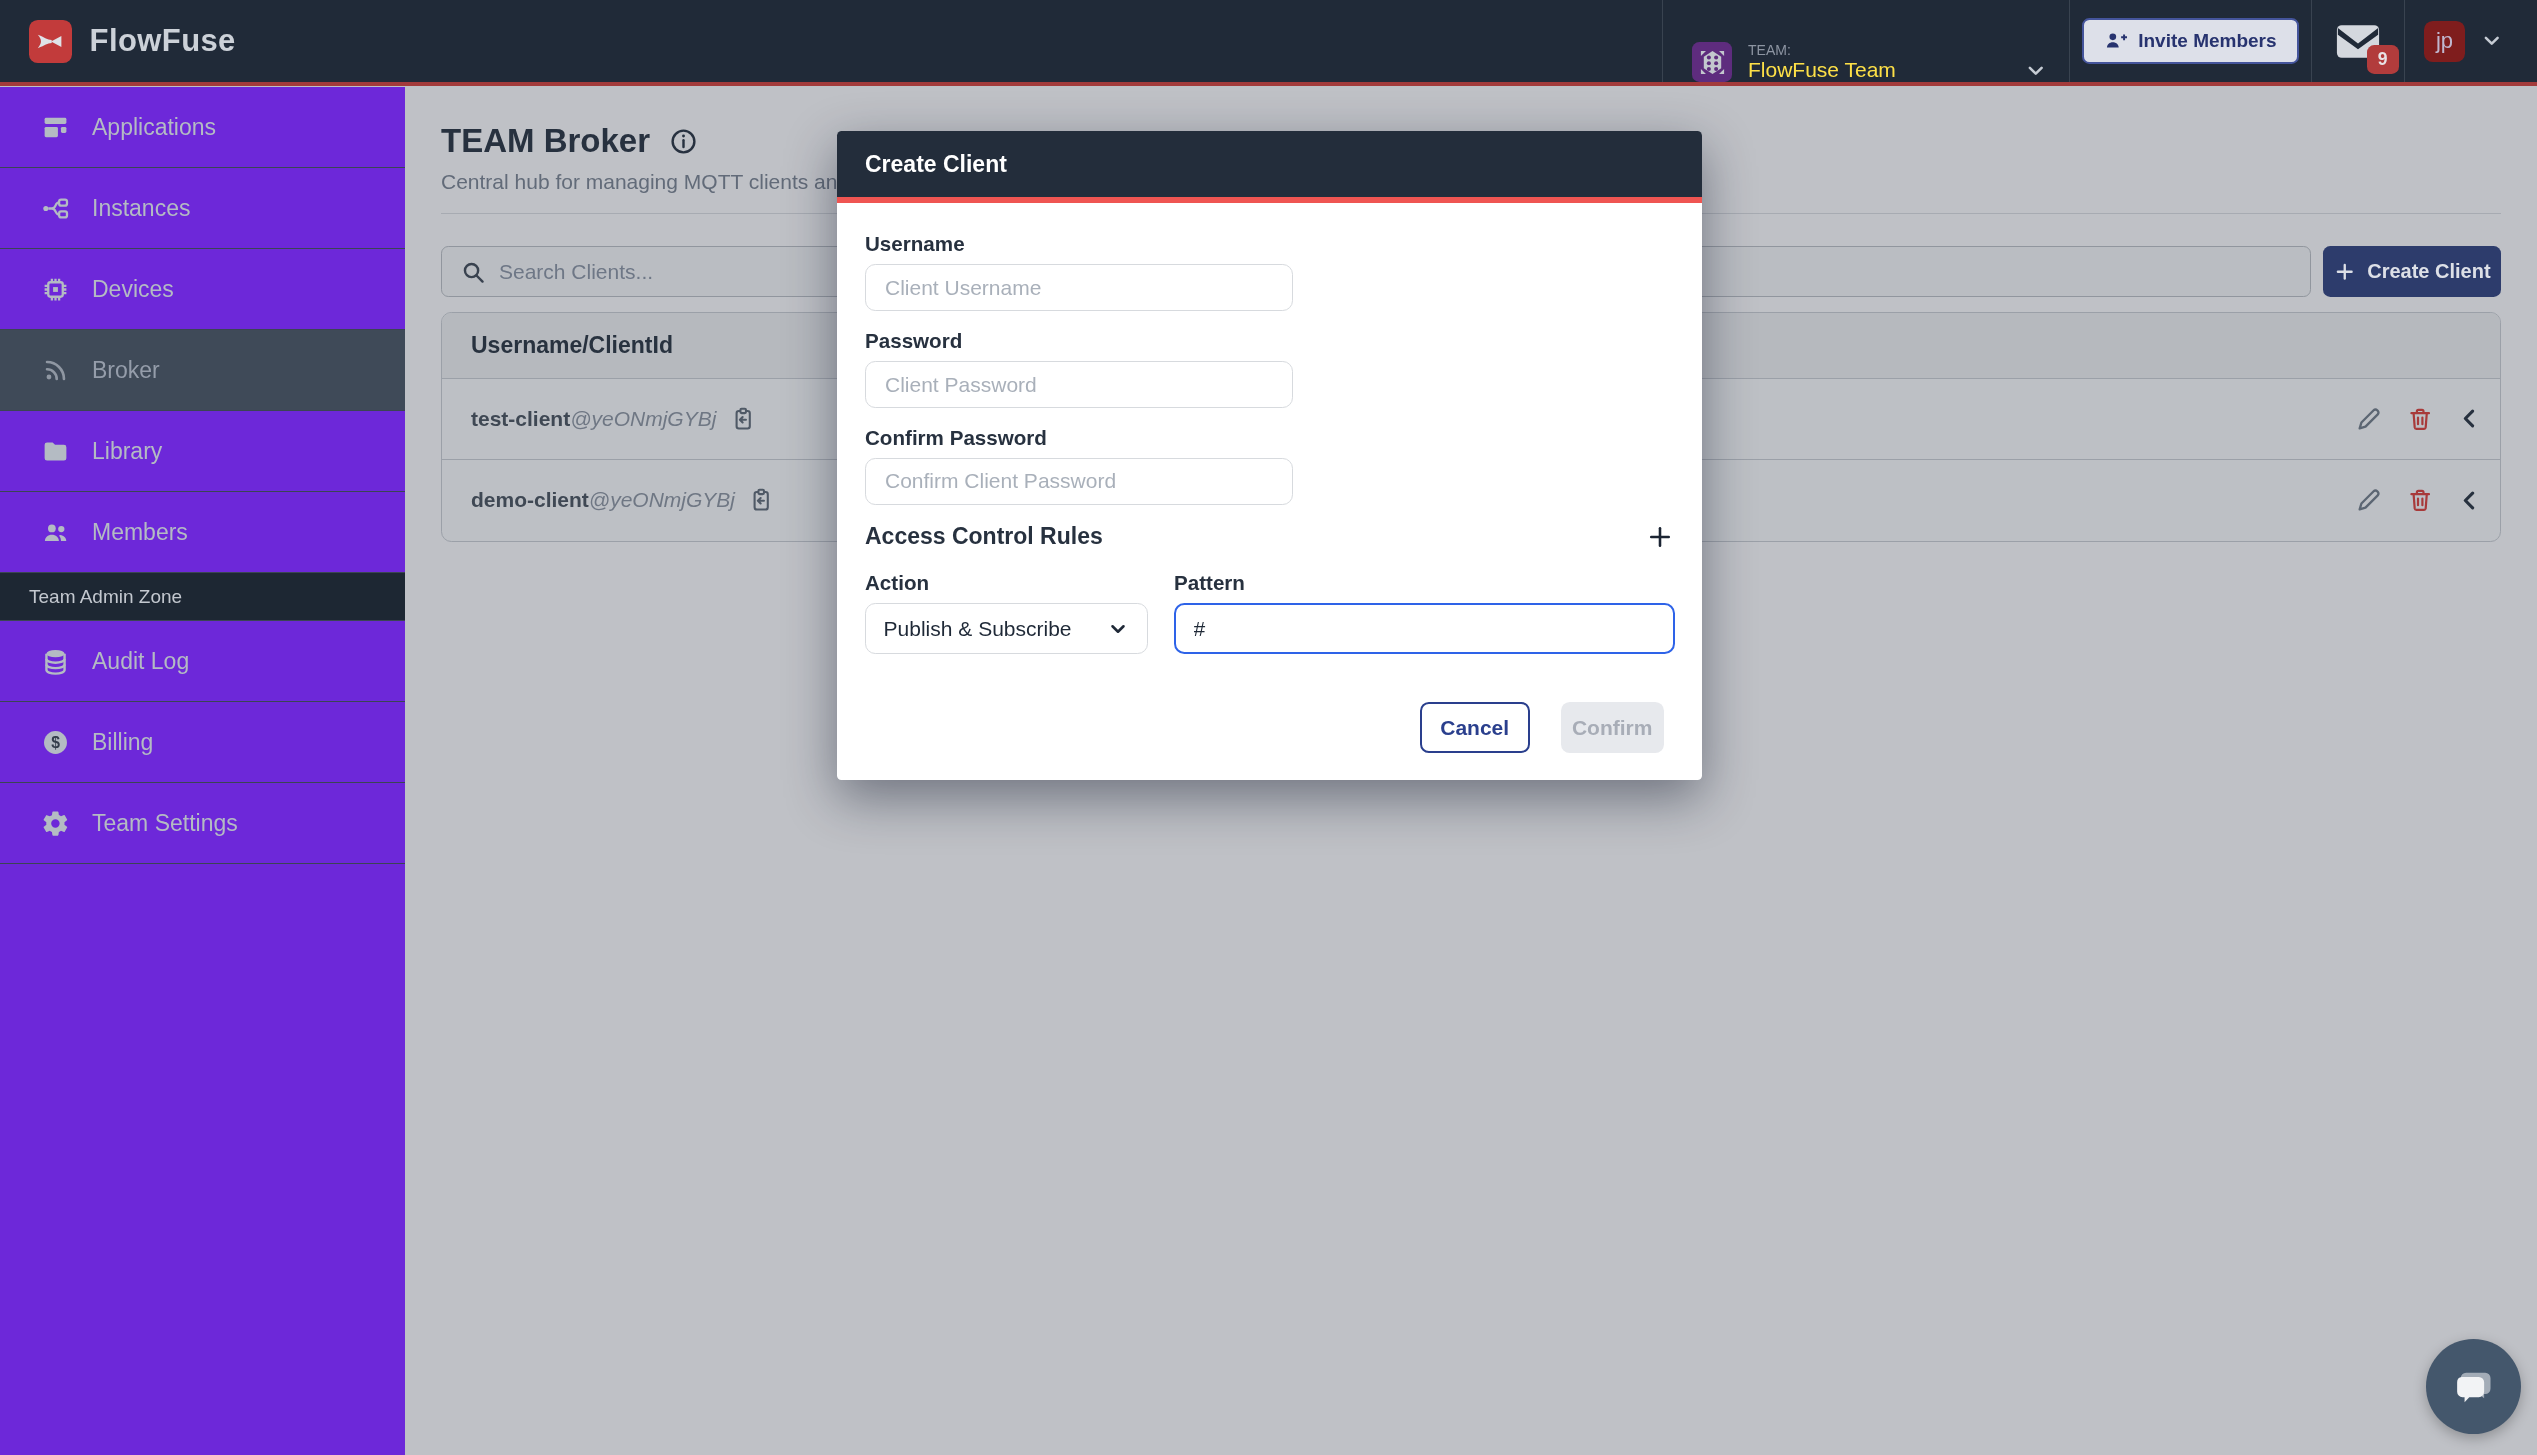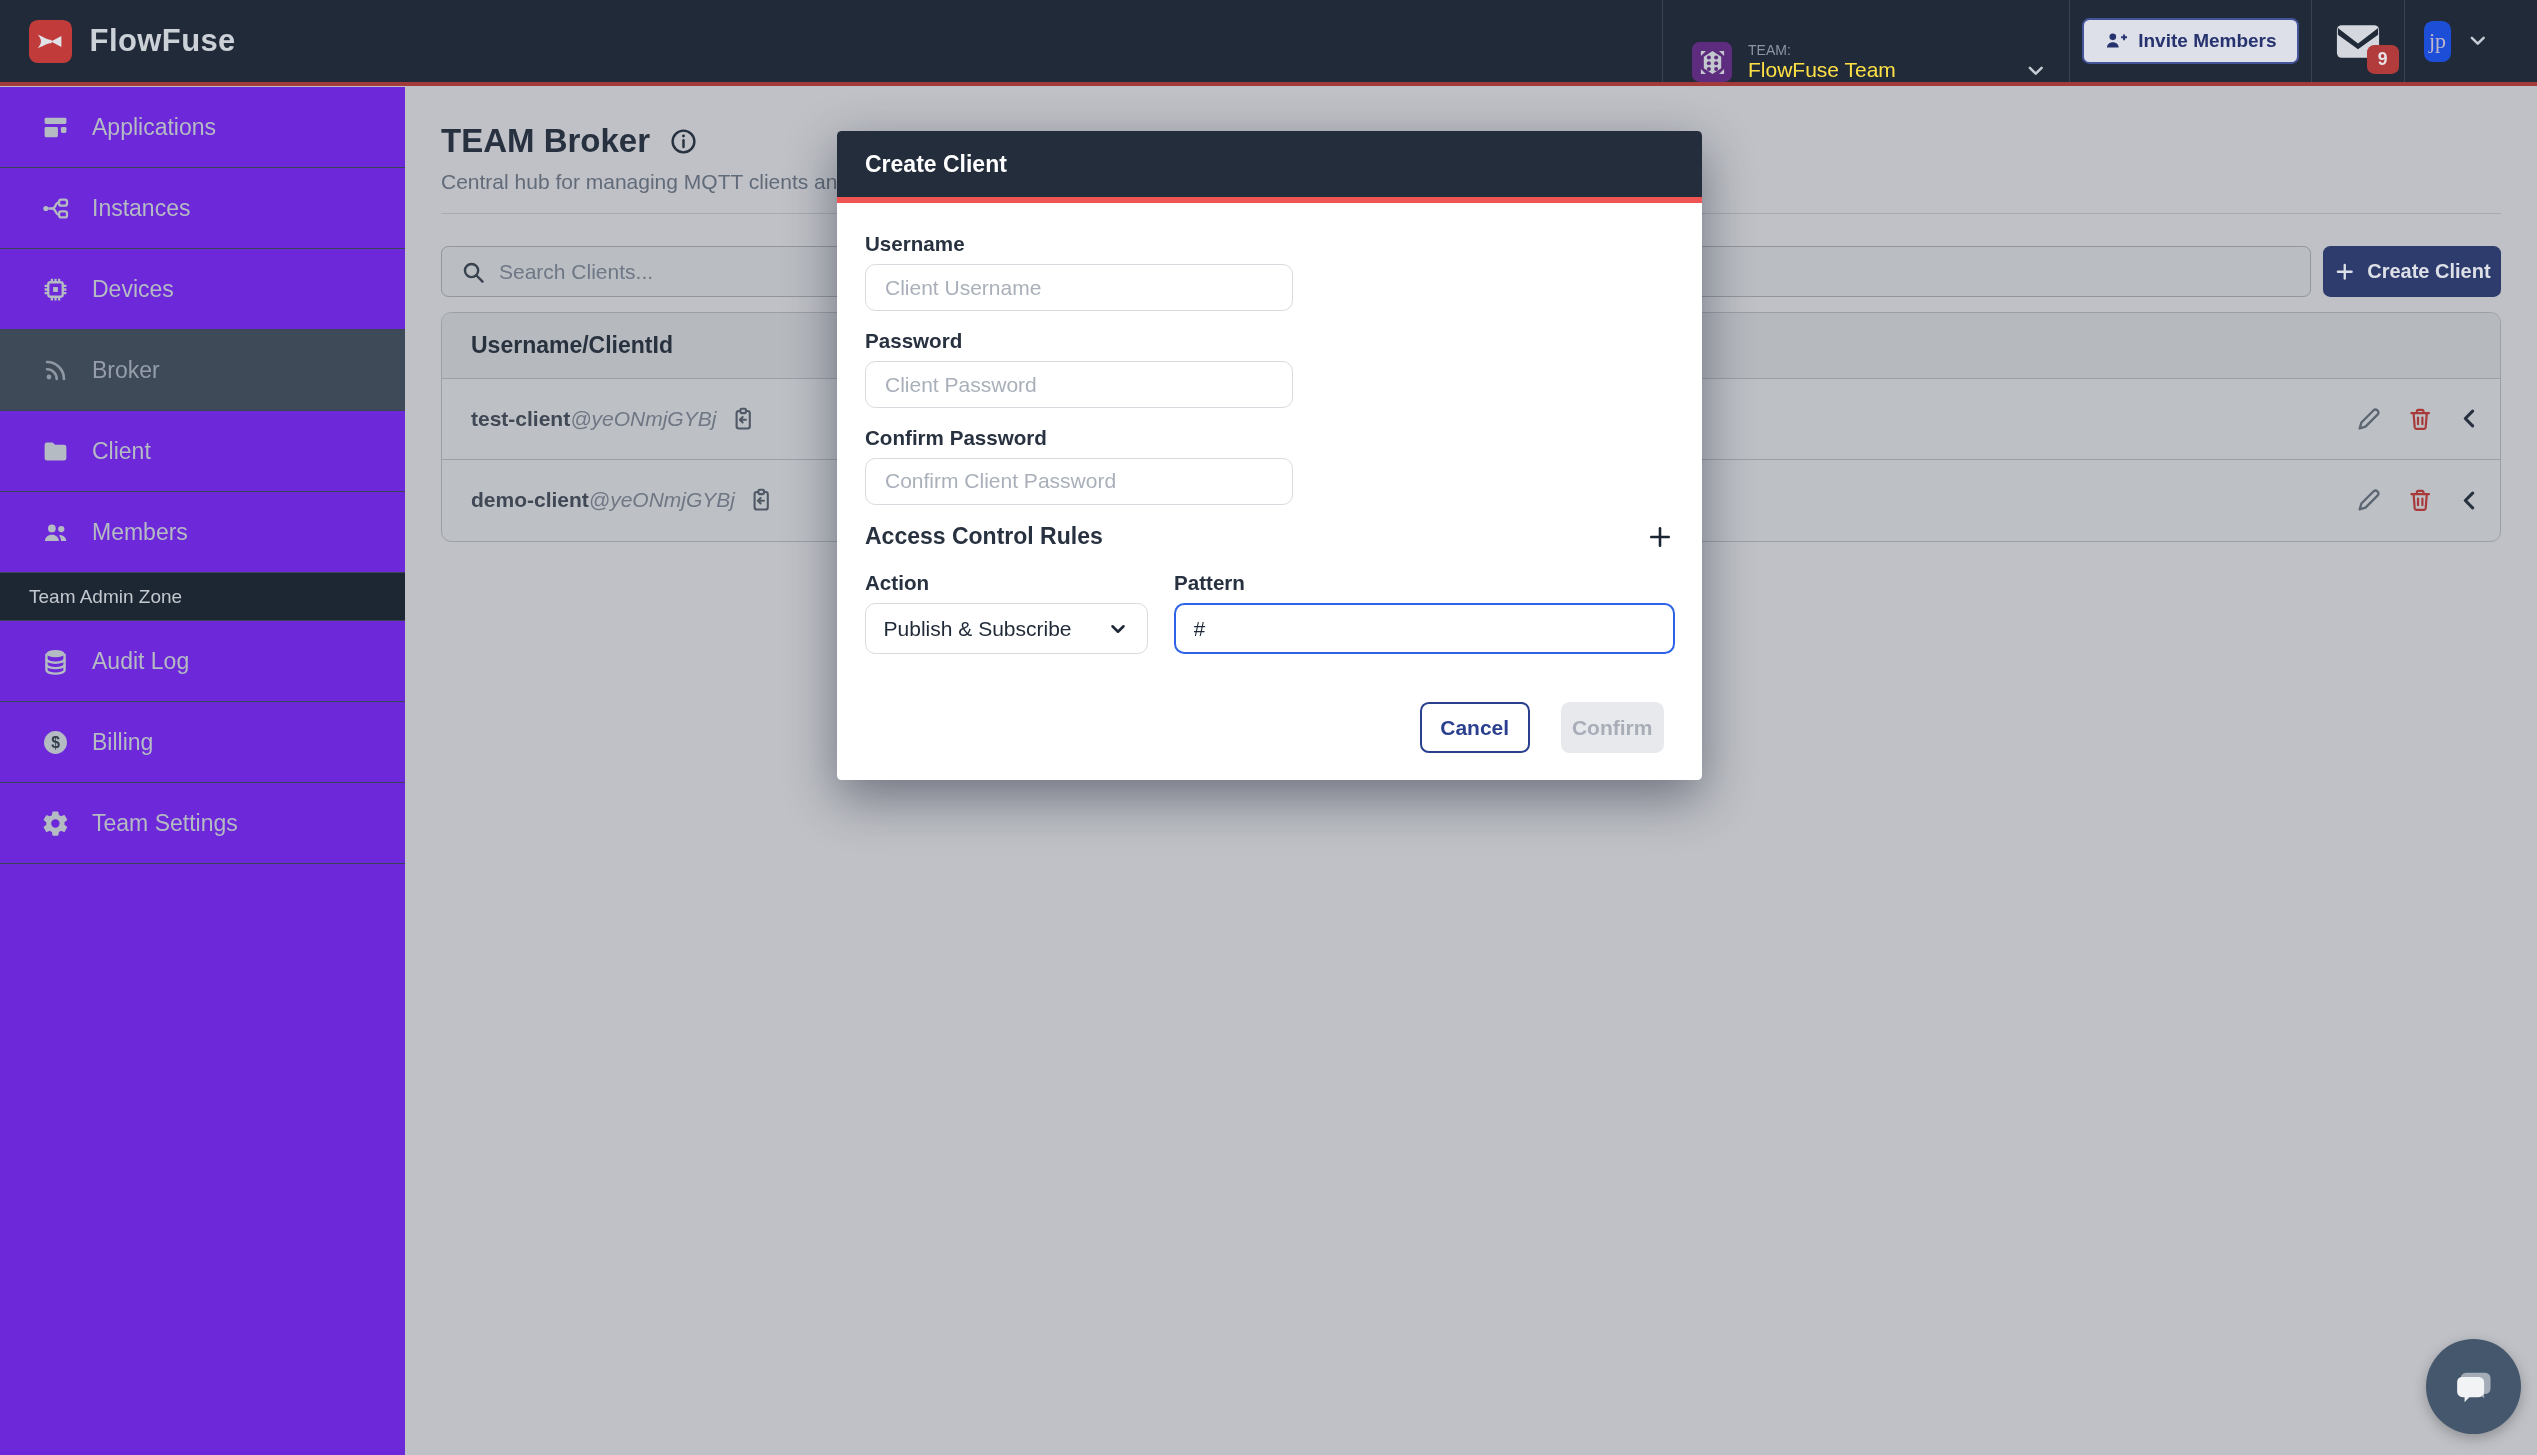--- a/index.html
+++ b/index.html
@@ -26,23 +26,23 @@
   .invite-sec{width:242px;justify-content:center;}
   .invite-btn{height:46px;padding:0 20.6px;border-radius:7.3px;background:#dde0e9;
     border:2.2px solid #44549b;color:#27336f;font-size:19px;font-weight:bold;
     display:flex;align-items:center;gap:10.3px;cursor:pointer;font-family:inherit;}
   .mail-sec{width:93px;justify-content:center;}
   .mail-wrap{position:relative;}
   .mail-badge{position:absolute;right:-17.6px;bottom:-14.7px;min-width:32px;height:29px;
     background:#b23c3c;border-radius:7.3px;color:#e8e3e6;font-size:17.6px;font-weight:bold;
     display:flex;align-items:center;justify-content:center;}
   .profile-sec{width:134px;padding-left:19px;gap:14.7px;}
-  .jp-avatar{width:27px;height:41px;border-radius:8.8px;background:#1d4ed8;
+  .jp-avatar{width:41px;height:41px;border-radius:8.8px;background:#7f1d1d;
     display:flex;align-items:center;justify-content:center;
-    font-family:Liberation Serif, serif;font-size:22px;color:#c0b7cf;}
+    font-family:Liberation Sans, sans-serif;font-size:22px;color:#c0b7cf;}
   #nav-redline{position:absolute;left:0;top:82px;width:2538px;height:4.4px;background:#a33b3b;z-index:5;}
 
   
   #sidebar{position:absolute;left:0;top:87px;width:405px;bottom:0;background:#6d28d9;z-index:4;}
   .side-item{height:81px;display:flex;align-items:center;gap:22px;padding-left:41px;
     border-bottom:1.5px solid #3b4553;color:#b4bbc3;font-size:23px;cursor:pointer;box-sizing:border-box;}
   .side-item .s-icon{color:#b4bbc3;flex:none;}
   .side-item.active{background:#3f4a58;color:#959daa;}
   .side-item.active .s-icon{color:#8f97a2;}
   .zone-label{height:48px;background:#1d2733;color:#c3c8cf;font-size:19px;
@@ -231,21 +231,21 @@
         </svg>
       </span>
       <span>Broker</span>
     </div>
     <div class="side-item">
       <span class="s-icon">
         <svg width="29" height="29" viewBox="0 0 24 24" fill="currentColor">
           <path d="M3 6.5A2 2 0 0 1 5 4.5h4.6l2 2H19a2 2 0 0 1 2 2v9a2 2 0 0 1-2 2H5a2 2 0 0 1-2-2z"></path>
         </svg>
       </span>
-      <span>Client</span>
+      <span>Library</span>
     </div>
     <div class="side-item">
       <span class="s-icon">
         <svg width="29" height="29" viewBox="0 0 24 24" fill="currentColor">
           <circle cx="9" cy="8.6" r="3.2"></circle>
           <path d="M3.2 19c0-3.1 2.6-5.2 5.8-5.2s5.8 2.1 5.8 5.2z"></path>
           <circle cx="16.8" cy="9.2" r="2.6"></circle>
           <path d="M15.9 14.1c2.9.3 5 2.3 5 4.9h-4.3a7 7 0 0 0-1.7-4.6z"></path>
         </svg>
       </span>

